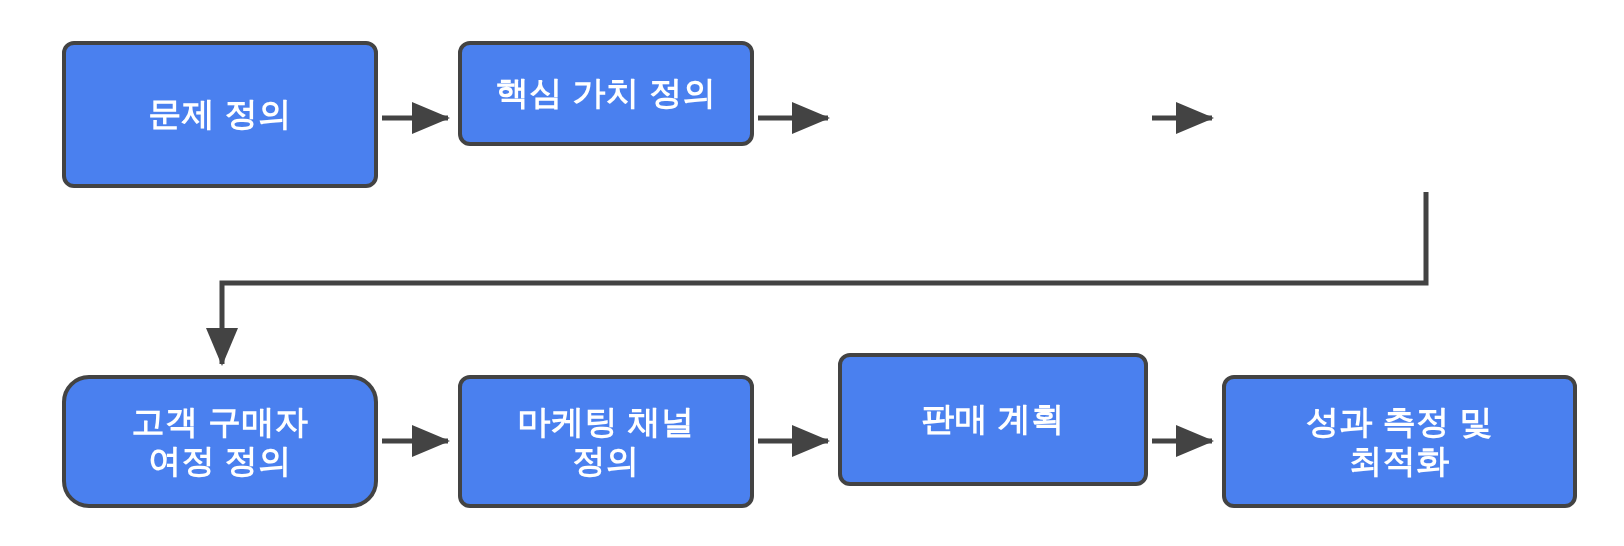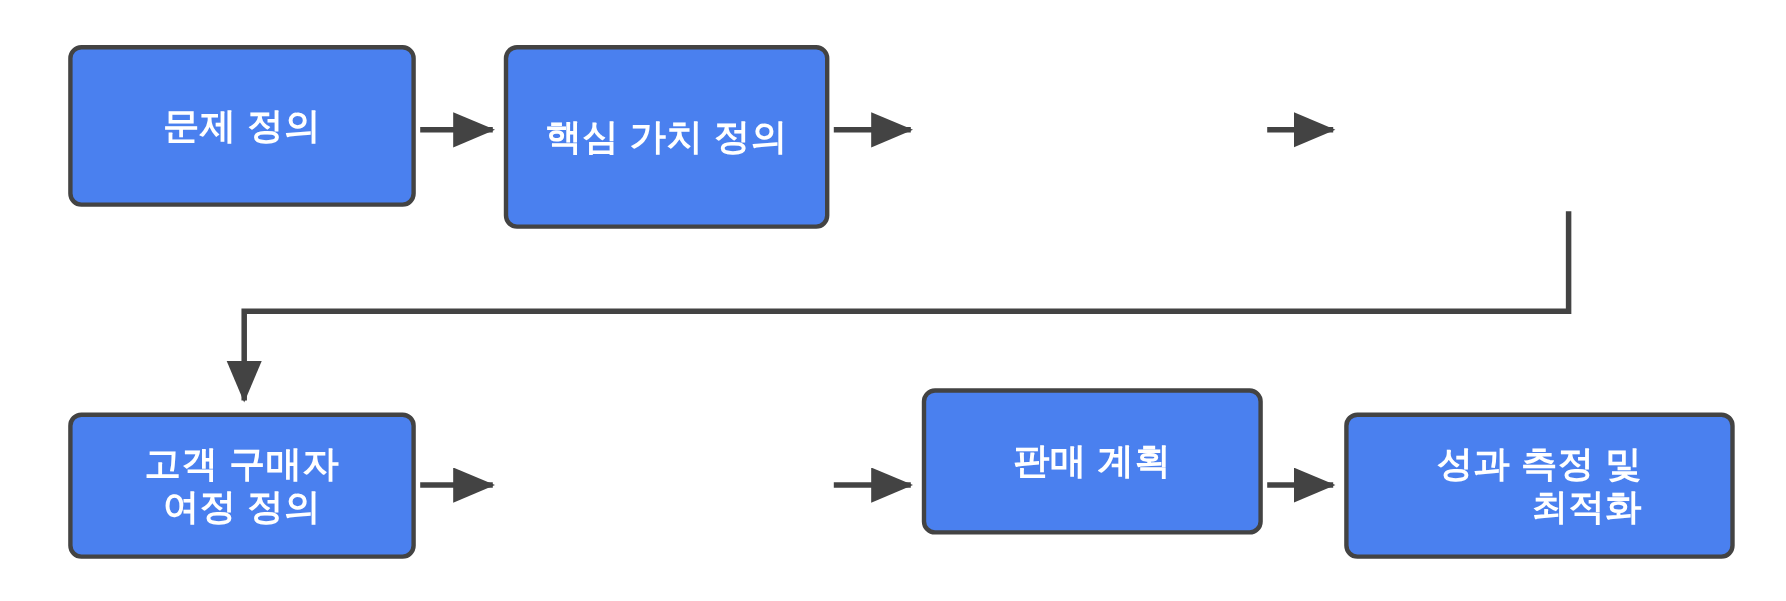--- a/index.html
+++ b/index.html
@@ -64,26 +64,28 @@
       <path d="M1426,192 L1426,283 L222,283 L222,364" marker-end="url(#arrow)"></path>
 
       <path d="M382,441 L448,441" marker-end="url(#arrow)"></path>
       <path d="M758,441 L828,441" marker-end="url(#arrow)"></path>
       <path d="M1152,441 L1212,441" marker-end="url(#arrow)"></path>
     </g>
   </svg>
 
   <div class="node" style="left:62px;  top:41px;  width:316px; height:147px;">문제 정의</div>
 
-  <div class="node" style="left:458px; top:41px;  width:296px; height:167px;">핵심 가치 정의</div>
+  <div class="node" style="left:458px; top:41px;  width:296px; height:105px;">핵심 가치 정의</div>
 
 
 
-  <div class="node" style="left:62px;  top:375px; width:316px; height:133px;">고객 구매자
+  <div class="node" style="left:62px;  top:375px; width:316px; height:133px;border-radius:27px;">고객 구매자
 여정 정의</div>
 
+  <div class="node" style="left:458px; top:375px; width:296px; height:133px;">마케팅 채널
+정의</div>
 
   <div class="node" style="left:838px; top:353px; width:310px; height:133px;">판매 계획</div>
 
-  <div class="node" style="left:1222px;top:375px; width:355px; height:133px;text-align:right;">성과 측정 및
+  <div class="node" style="left:1222px;top:375px; width:355px; height:133px;">성과 측정 및
 최적화</div>
 
 </div>
 
 </body></html>

